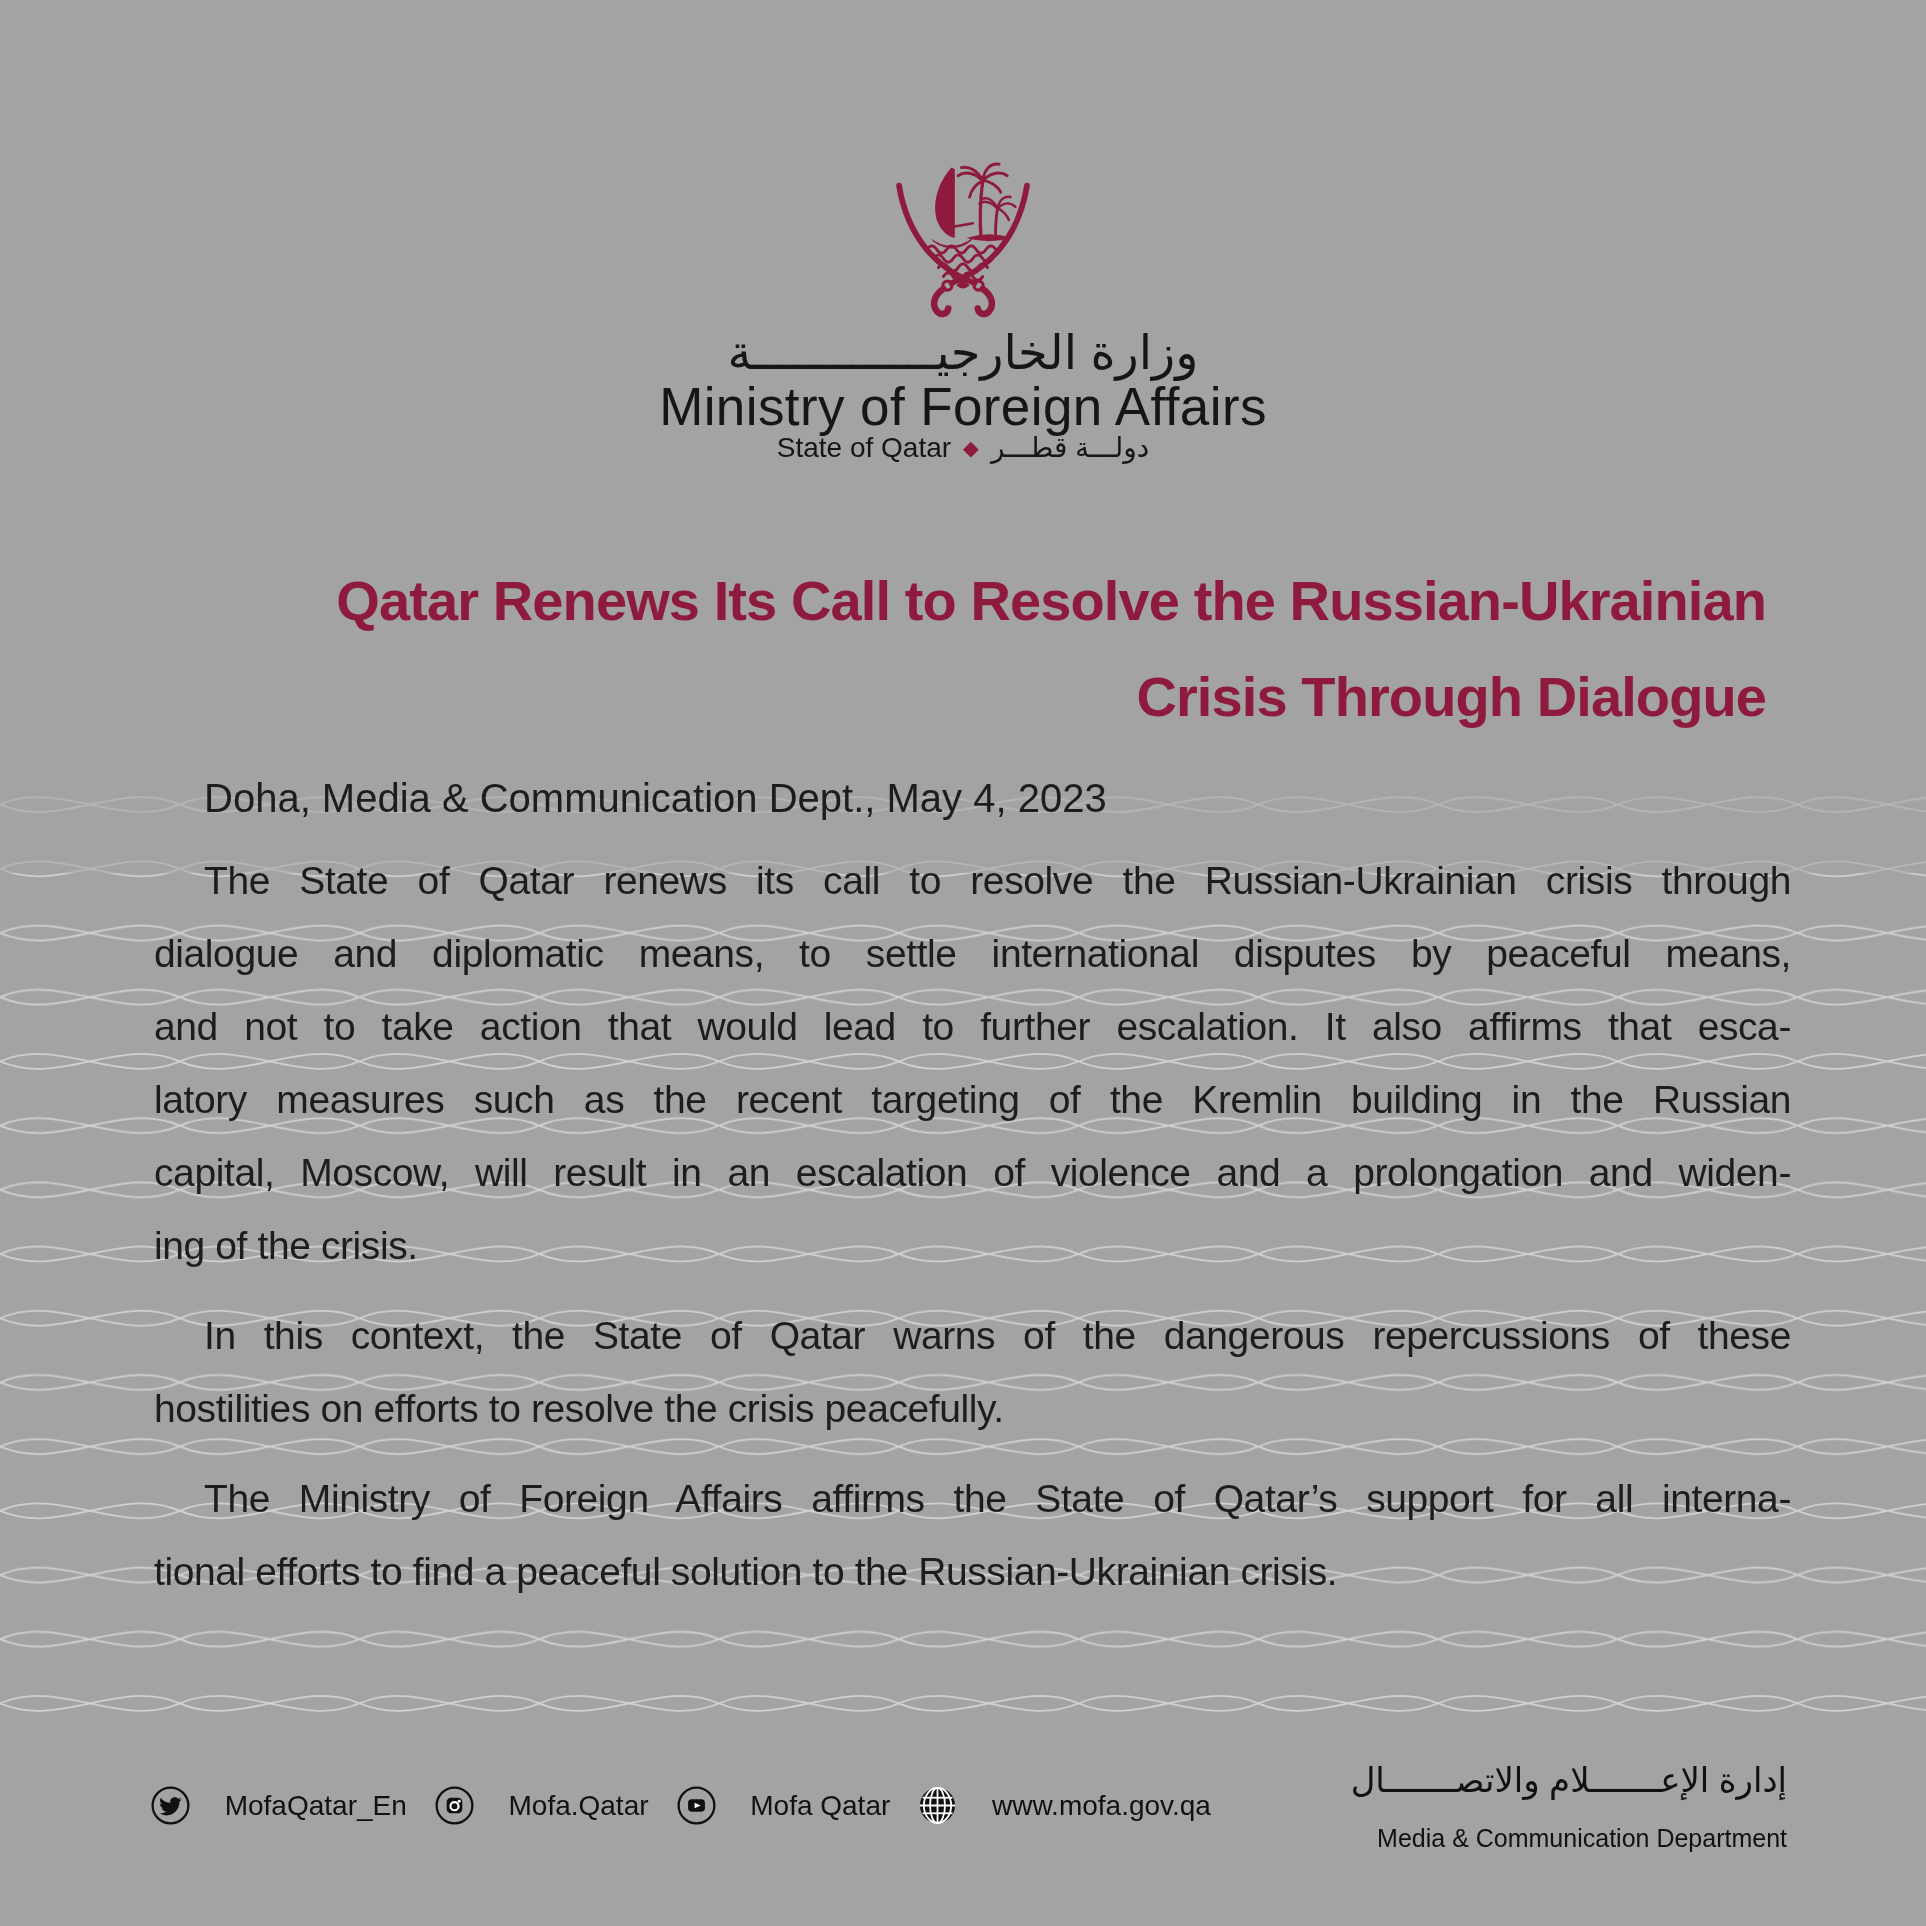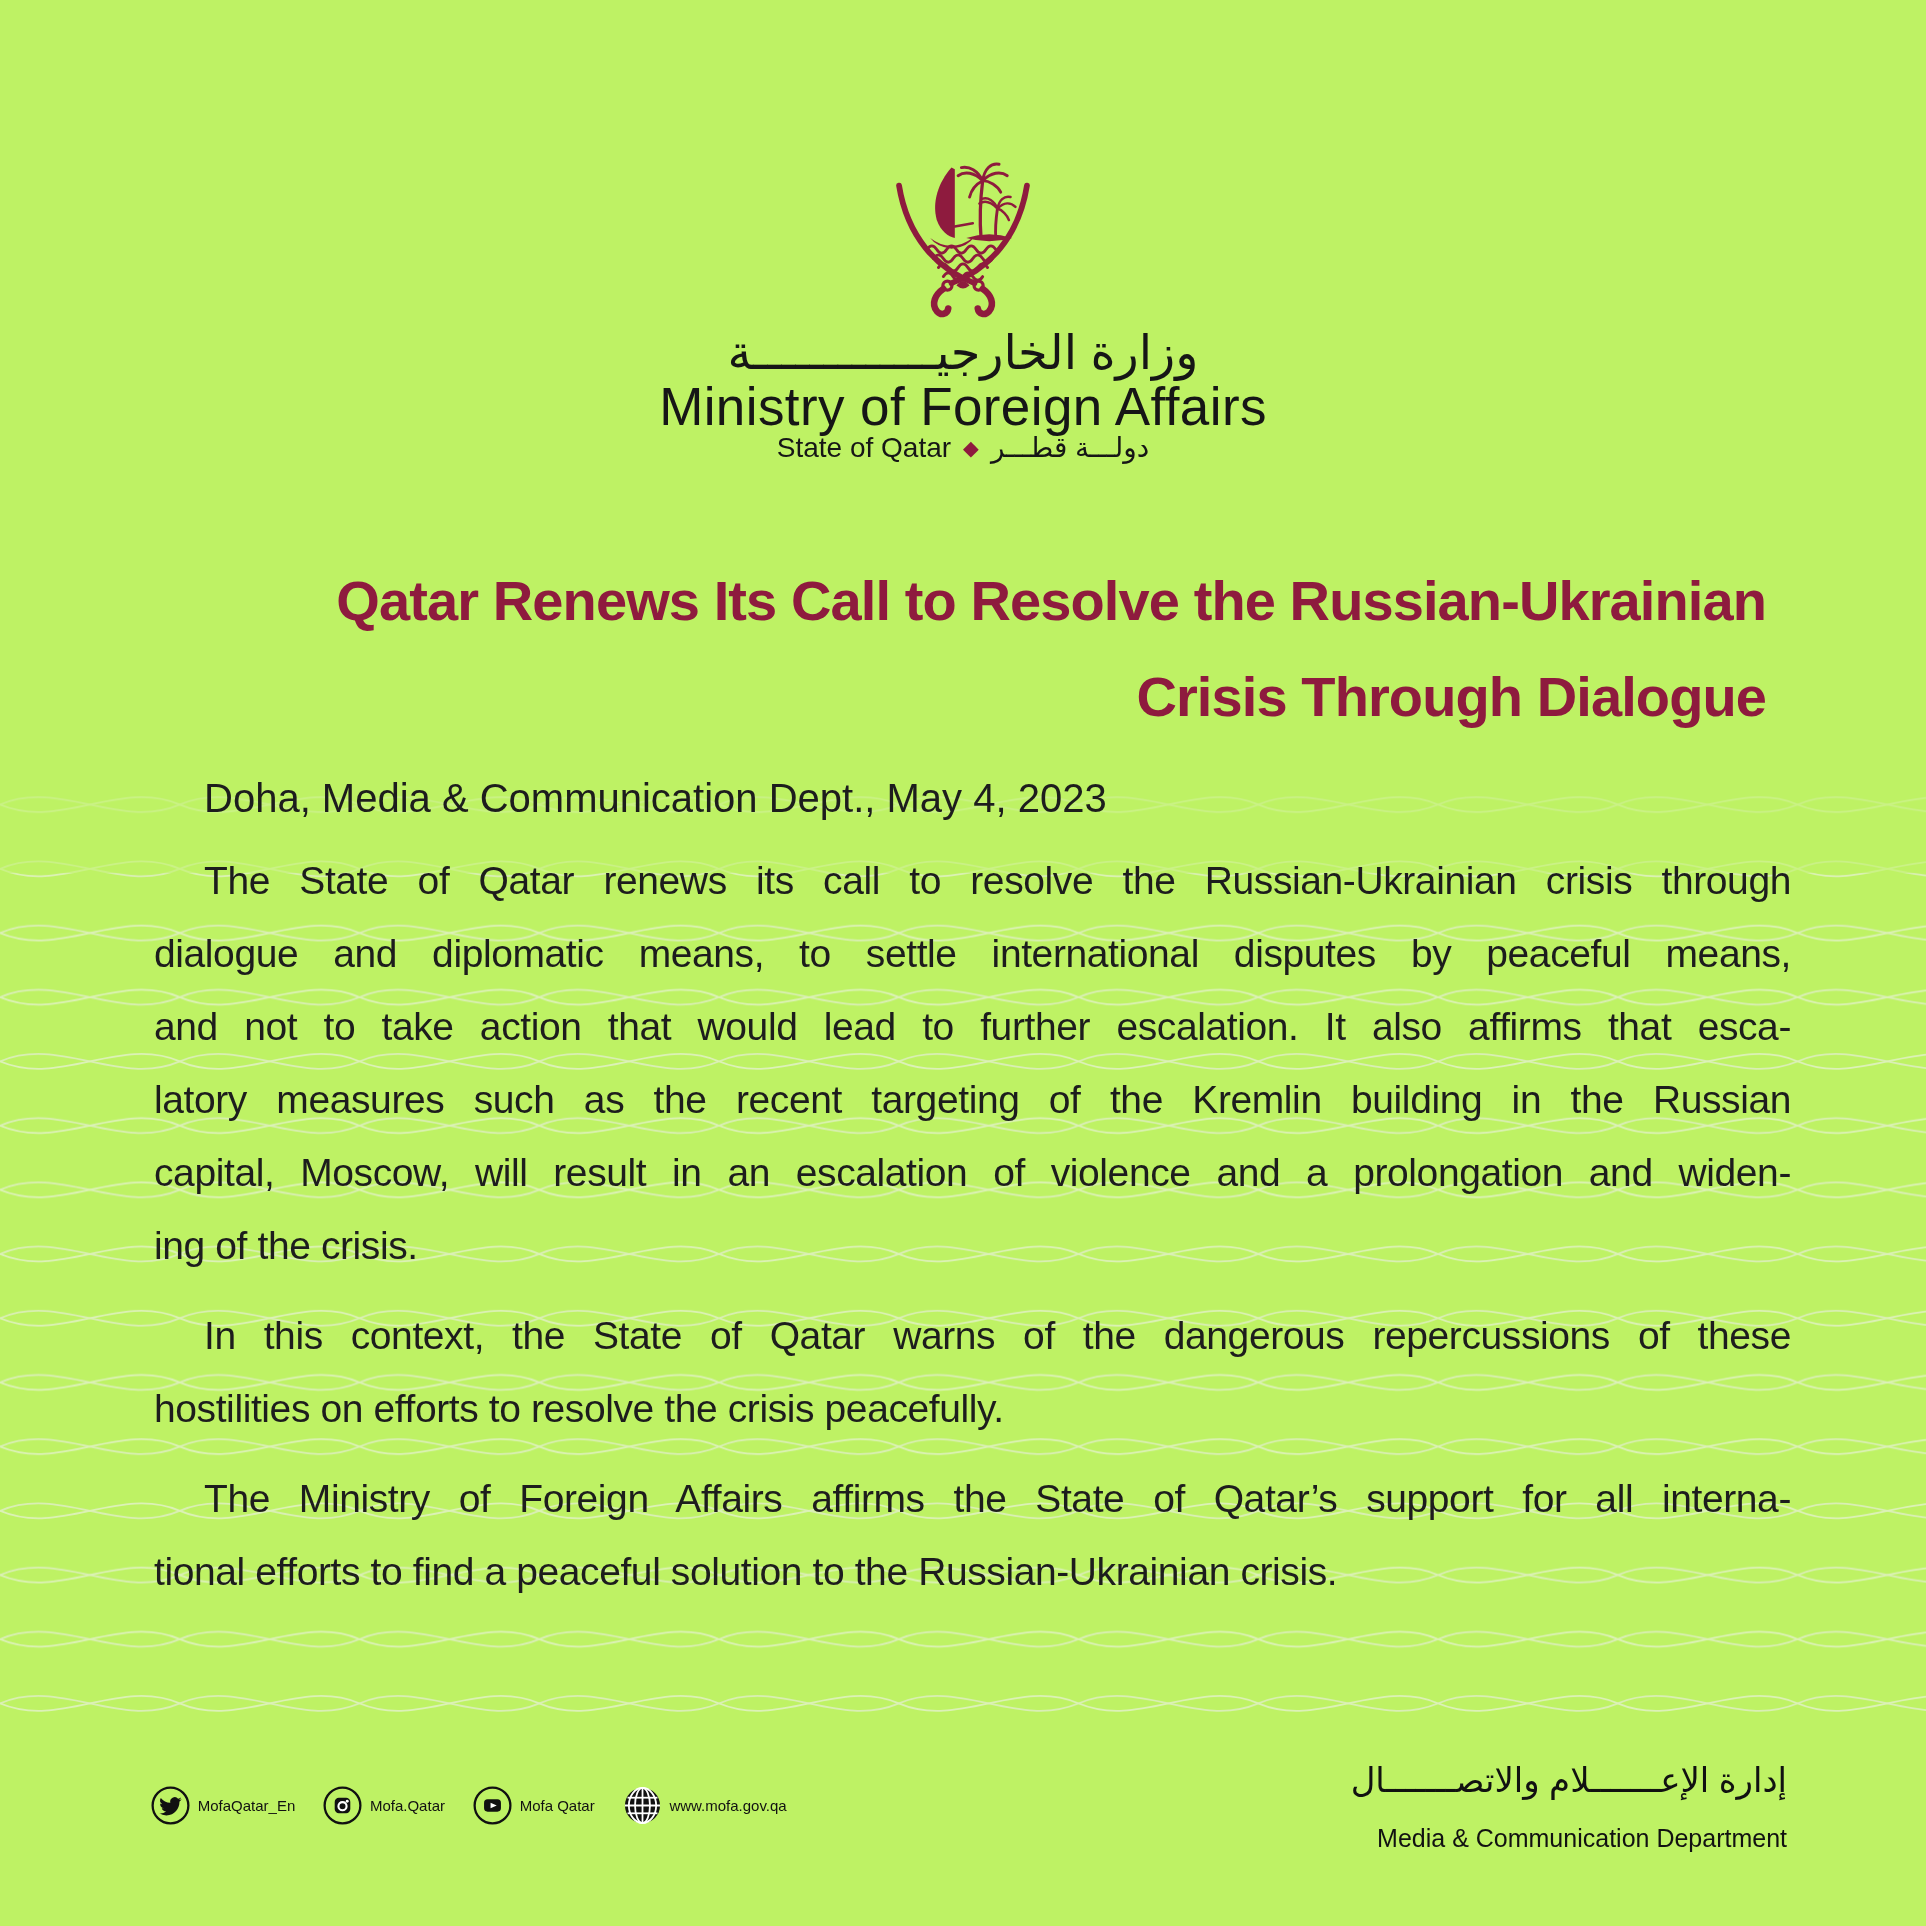--- a/index.html
+++ b/index.html
@@ -3,21 +3,21 @@
 <meta charset="utf-8">
 <style>
   :root{
     --accent:#8E1B3E;
     --ink:#1d1d1d;
   }
   html,body{margin:0;padding:0;background:#ffffff;}
   .page{
     position:relative;
     width:1926px;height:1926px;
-    background:#bef264;
+    background:#a3a3a3;
     overflow:hidden;
     font-family:"Liberation Sans","DejaVu Sans",sans-serif;
     color:var(--ink);
     text-decoration:underline;
   }
   .watermark{position:absolute;left:0;top:0;z-index:0;}
   .content{position:absolute;inset:0;z-index:1;}
 
   
   .header{position:absolute;top:144px;left:0;right:0;text-align:center;}
@@ -43,21 +43,21 @@
   .para{margin:0 0 17px 0;}
   .line{line-height:73px;text-align:justify;text-align-last:justify;}
   .line.indent{padding-left:50px;}
   .line.para-end{text-align-last:left;}
 
   
   .social{position:absolute;top:1786px;left:151px;display:flex;align-items:center;gap:28px;}
   .s-item{display:flex;align-items:center;gap:7.7px;}
   .s-icon{display:flex;width:39px;height:39px;}
   .s-icon svg{width:39px;height:39px;}
-  .s-label{font-size:15px;color:#111111;white-space:nowrap;}
+  .s-label{font-size:28px;color:#111111;white-space:nowrap;margin-left:27px;}
 
   .dept{position:absolute;top:1757px;right:139px;text-align:right;color:#111111;}
   .dept-ar{font-size:34px;line-height:46px;text-align:center;}
   .dept-en{font-size:25px;line-height:36px;margin-top:17px;}
 </style>
 </head>
 <body>
 
 <div class="page">
 

